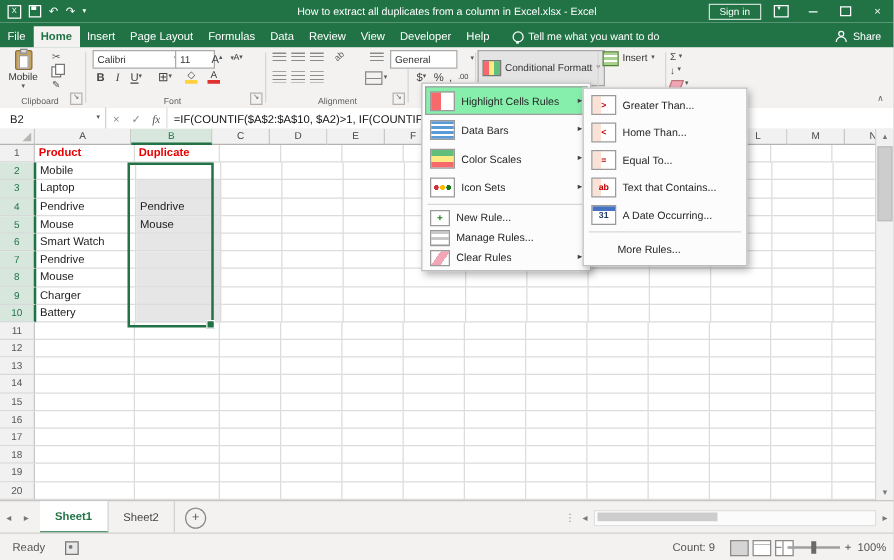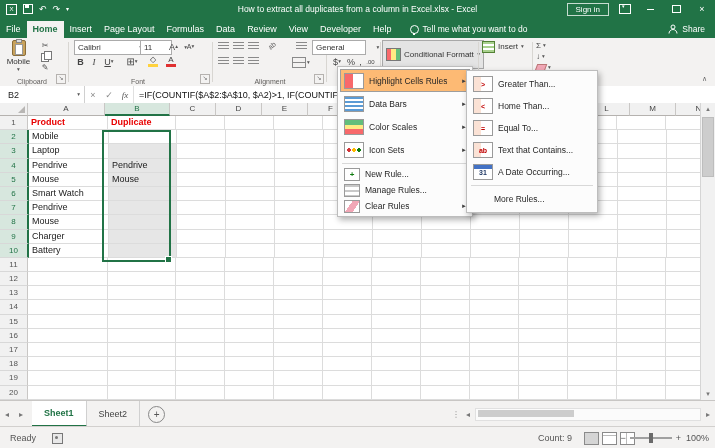--- a/index.html
+++ b/index.html
@@ -92,21 +92,21 @@
   #vscroll{position:absolute;right:0;top:103px;width:14px;height:297px;background:#f1f1f1;border-left:1px solid #d5d5d5;display:flex;flex-direction:column;align-items:center;font-size:7px;color:#777;}
   #vscroll .vthumb{width:10px;height:58px;background:#cdcdcd;border:1px solid #bdbdbd;margin-top:2px;}
   #vscroll .sb{height:12px;display:flex;align-items:center;justify-content:center;flex:none;}
   #vscroll .spacer{flex:1;}
   
   #cf-menu{position:absolute;left:337px;top:66px;width:130px;background:#fcfcfc;border:1px solid #bdbdbd;box-shadow:2px 3px 6px rgba(0,0,0,.3);z-index:60;padding:2px;}
   #cf-submenu{position:absolute;left:466px;top:70px;width:126px;background:#fcfcfc;border:1px solid #bdbdbd;box-shadow:2px 3px 6px rgba(0,0,0,.3);z-index:61;padding:2px;}
   .mi{display:flex;align-items:center;gap:5px;padding:0 3px 0 4px;height:23px;font-size:8.5px;color:#262626;}
   #cf-submenu .mi{height:22px;}
   .mi.small{height:16px;}
-  .mi.hl{background:#fdba74;outline:1px solid #9d9d9d;outline-offset:-1px;}
+  .mi.hl{background:#86efac;outline:1px solid #9d9d9d;outline-offset:-1px;}
   .mi .milabel{white-space:nowrap;overflow:hidden;}
   .mi .arr{margin-left:auto;font-size:6px;color:#404040;}
   .msep{height:1px;background:#d8d8d8;margin:2px 2px;}
   .ic{flex:none;width:18px;height:14px;border:1px solid #9a9a9a;background:#fff;display:flex;align-items:center;justify-content:center;font-size:7px;font-weight:bold;color:#c00000;}
   .mi.small .ic{width:14px;height:11px;font-size:8px;}
   .ic-highlight-cells-rules{background:linear-gradient(90deg,#f8696b 0 42%,#fff 42%);}
   .ic-top-bottom-rules{background:linear-gradient(180deg,#9dc3e6 0 42%,#fff 42%);color:#1f4e79;}
   .ic-data-bars{background:repeating-linear-gradient(180deg,#5b9bd5 0 2px,#fff 2px 4px);}
   .ic-color-scales{background:linear-gradient(180deg,#63be7b 0 34%,#ffeb84 34% 67%,#f8696b 67%);}
   .ic-icon-sets{background:radial-gradient(circle 2px at 4px 7px,#d13438 95%,transparent),radial-gradient(circle 2px at 9px 7px,#ffb900 95%,transparent),radial-gradient(circle 2px at 14px 7px,#107c10 95%,transparent),#fff;}

